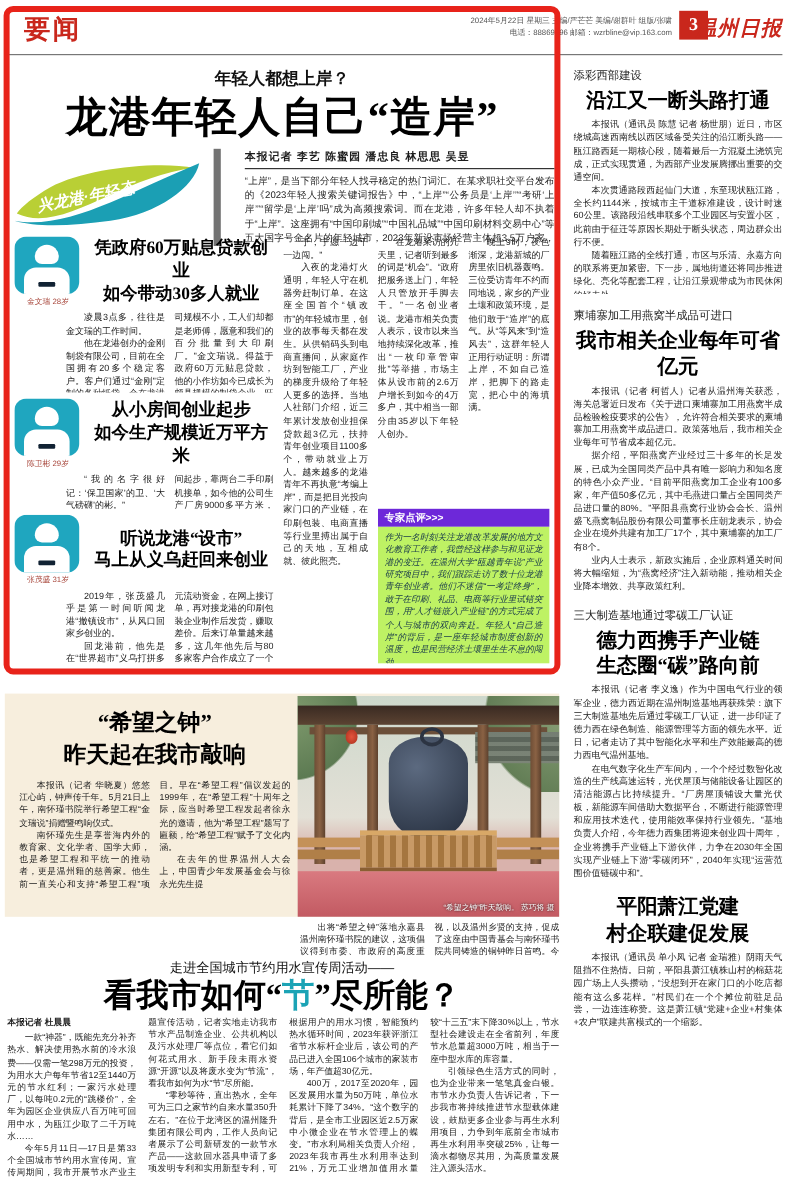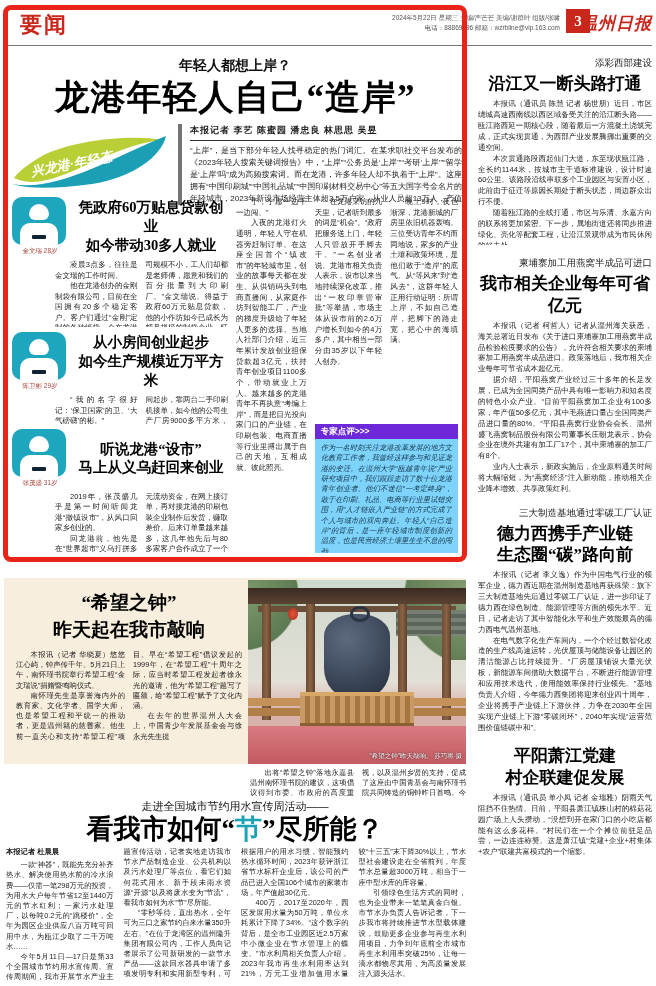--- a/index.html
+++ b/index.html
@@ -13,21 +13,21 @@
   .section-label { position:absolute; left:20px; top:10px; font:bold 22px "Liberation Serif",serif; color:#c9271c; letter-spacing:2px; }
   .mast-meta { position:absolute; right:96px; top:13px; width:230px; text-align:right; font-size:6.5px; color:#555; line-height:1.6; }
   .page-num { position:absolute; right:66px; top:9px; width:24px; height:24px; background:#c9271c; color:#fff; font:bold 15px/24px "Liberation Serif",serif; text-align:center; }
   .paper-logo { position:absolute; right:4px; top:12px; font:bold italic 17px "Liberation Serif",serif; color:#c9271c; letter-spacing:1px; }
   .head-rule { position:absolute; left:4px; right:4px; top:45px; border-top:1px solid #777; }
   
   .red-box { position:absolute; left:3px; top:5px; width:464px; height:557px; border:5px solid #e8231a; border-radius:8px; }
   .kicker { position:absolute; left:30px; top:57px; width:410px; text-align:center; font:bold 14px "Liberation Serif",serif; color:#111; }
   .headline { position:absolute; left:12px; top:74px; width:446px; text-align:center; font:bold 35px "Liberation Serif",serif; letter-spacing:1px; color:#000; }
   .badge { position:absolute; left:12px; top:126px; width:156px; height:70px; }
-  .byline-wrap { position:absolute; left:178px; top:124px; width:284px; border-left:4px solid #737373; padding-left:8px; }
+  .byline-wrap { position:absolute; left:178px; top:124px; width:284px; border-left:6px solid #737373; padding-left:20px; }
   .byline { font:bold 9px "Liberation Sans",sans-serif; border-bottom:1px solid #333; padding-bottom:3px; letter-spacing:1px; }
   .intro { margin-top:4px; font-size:8px; line-height:1.5; text-align:justify; color:#222; max-height:60px; overflow:hidden; }
   .main-grid { position:absolute; left:12px; top:197px; width:446px; height:356px; display:flex; gap:8px; }
   .left-col { width:220px; display:flex; flex-direction:column; gap:5px; }
   .unit { overflow:hidden; }
   .u1 { height:133px; } .u2 { height:94px; } .u3 { height:127px; }
   .unit-head { display:flex; gap:6px; align-items:center; margin-bottom:4px; }
   .avatar-tile { width:56px; flex:none; text-align:center; }
   .tile-box { width:54px; height:48px; background:#1fa6bf; border-radius:10px; position:relative; overflow:hidden; }
   .av-head { position:absolute; left:17px; top:7px; width:20px; height:16px; background:#fff; border-radius:10px 10px 6px 6px; }
@@ -37,25 +37,25 @@
   .subhead { flex:1; text-align:center; font:bold 14.5px/1.3 "Liberation Serif",serif; white-space:pre-line; color:#000; }
   .unit-body { columns:2; column-gap:8px; font-size:7.5px; line-height:1.4; text-align:justify; color:#222;margin-left:43px; }
   .para { text-indent:2em; }
   .txt-col { font-size:7.5px; line-height:1.42; text-align:justify; color:#222; overflow:hidden; }
   .col2 { width:72px; }
   .right-wrap { width:146px; display:flex; flex-direction:column; gap:6px; }
   .row2 { display:flex; gap:8px; height:206px; }
   .row2 .txt-col { flex:1; }
   .expert-box { flex:1; display:flex; flex-direction:column; overflow:hidden; }
   .expert-head { background:#6d28d9; color:#fff; font:bold 8.5px/15px sans-serif; padding-left:6px;margin-top:15px; }
-  .expert-body { flex:1; background:#7dd3fc; font-style:italic; font-size:7.3px; line-height:1.42; text-align:justify; color:#17384a; padding:4px 6px; overflow:hidden; }
+  .expert-body { flex:1; background:#bef264; font-style:italic; font-size:7.3px; line-height:1.42; text-align:justify; color:#17384a; padding:4px 6px; overflow:hidden; }
   .expert-sign { text-align:right; font-weight:bold; margin-top:2px; }
   
   .sidebar { position:absolute; left:478px; top:57px; width:174px; }
-  .sb-kicker { text-align:right; font-size:9.5px; color:#222; margin-bottom:3px; }
+  .sb-kicker { text-align:left; font-size:9.5px; color:#222; margin-bottom:3px; }
   .sb-headline { text-align:center; font:bold 17px/1.25 "Liberation Serif",serif; color:#000; white-space:pre-line; }
   .sb-body { margin-top:5px; font-size:7.5px; line-height:1.45; text-align:justify; color:#222; overflow:hidden; }
   .sb-art { margin-bottom:12px; }
   .b1 { max-height:146px; } .b2 { max-height:178px; } .b3 { max-height:164px; }
   
   .cream-panel { position:absolute; left:4px; top:578px; width:462px; height:186px; background:#f7eedd; }
   .bell-headline { position:absolute; left:14px; top:590px; width:230px; text-align:center; font:bold 19px/1.4 "Liberation Serif",serif; color:#000; white-space:pre-line; }
   .bell-body { position:absolute; left:16px; top:650px; width:226px; height:108px; columns:2; column-gap:8px; font-size:7.3px; line-height:1.4; text-align:justify; color:#222; overflow:hidden; }
   .bell-below { position:absolute; left:250px; top:768px; width:216px; height:36px; columns:2; column-gap:8px; font-size:7.3px; line-height:1.4; text-align:justify; color:#222; overflow:hidden; }
   

